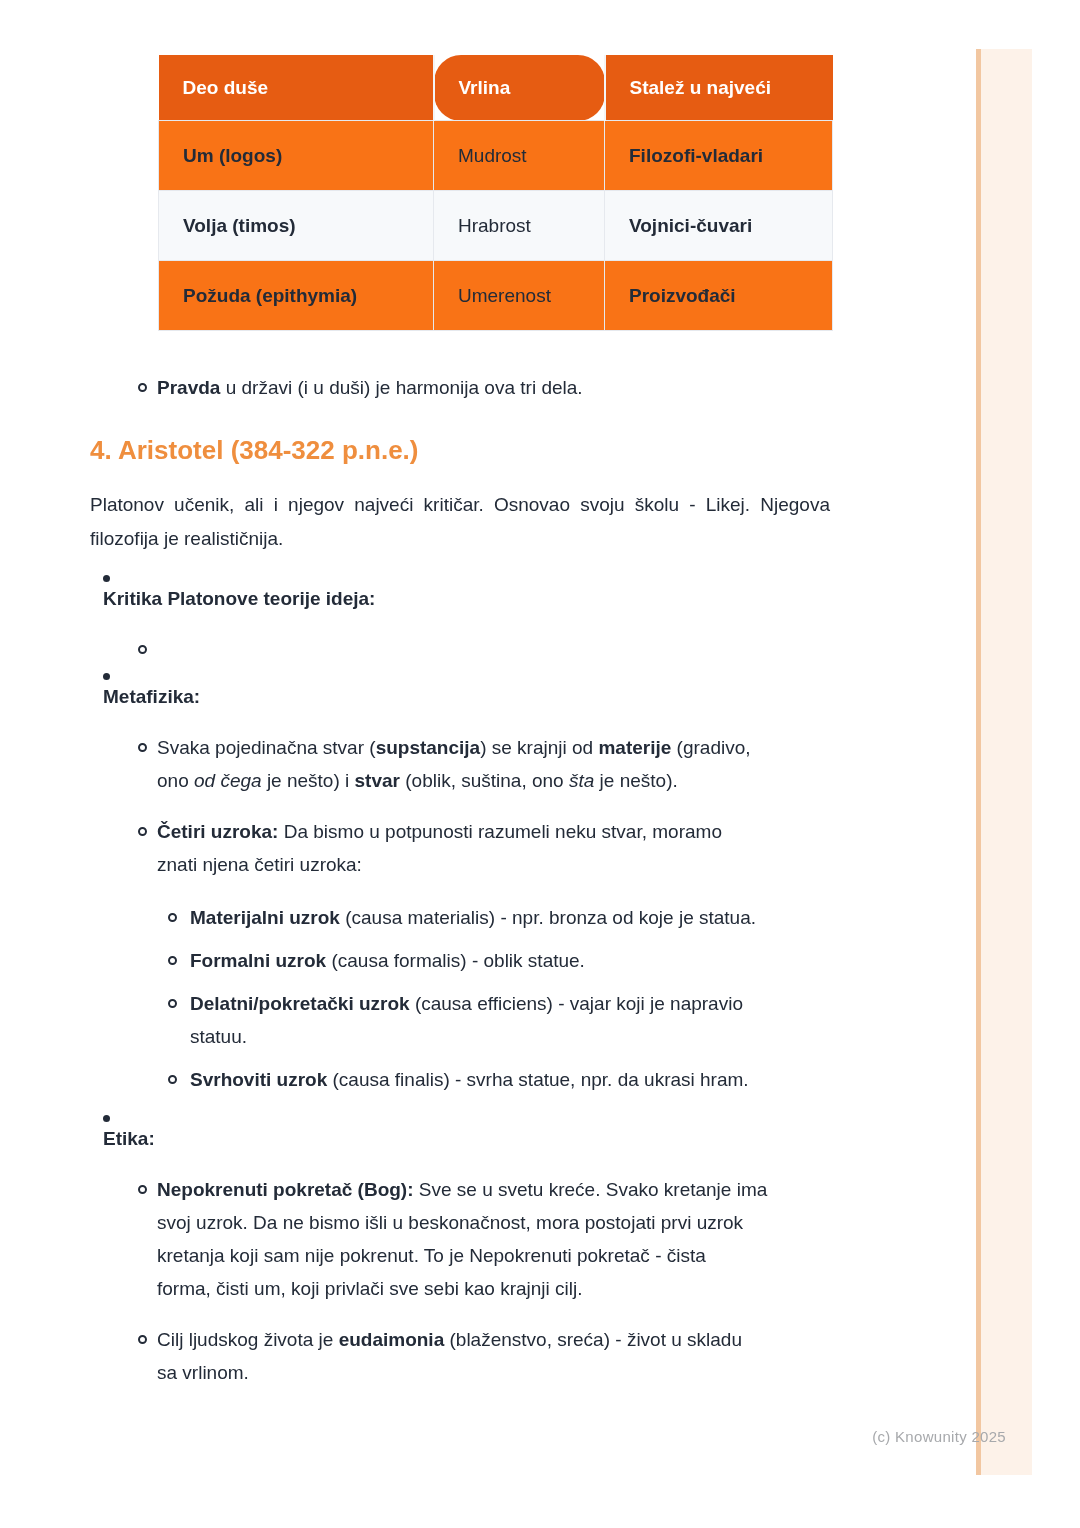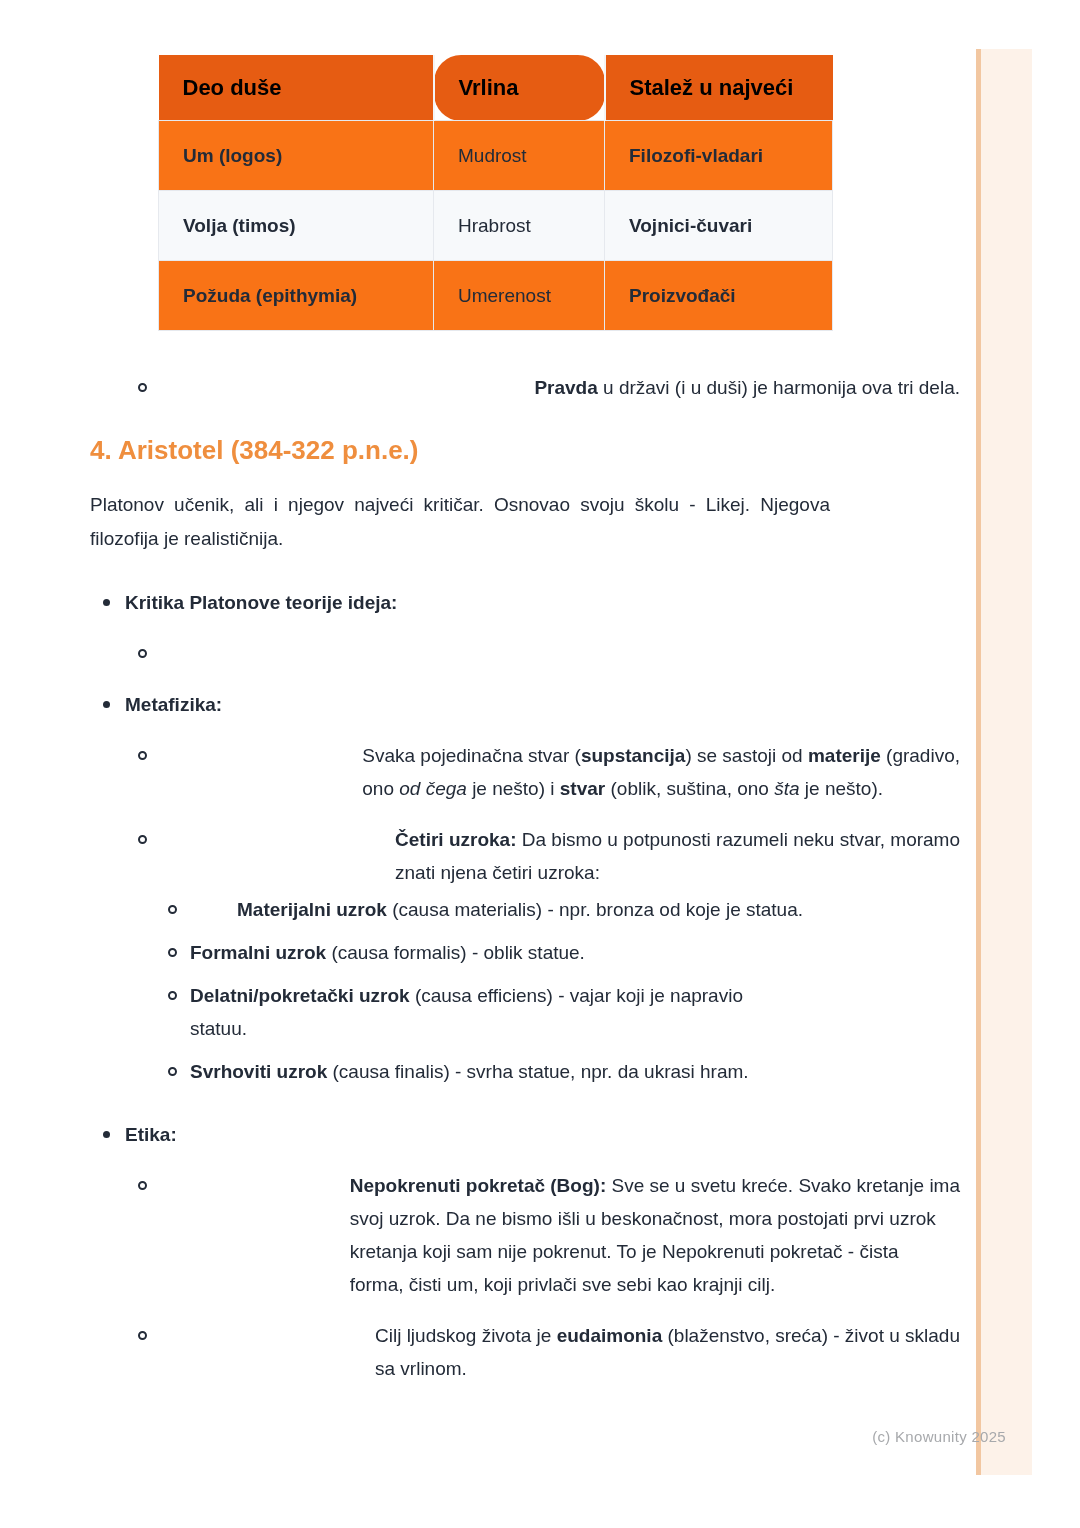--- a/index.html
+++ b/index.html
@@ -26,22 +26,22 @@
     width:51px;height:1426px;
     background:var(--stripe-bg);
     border-left:5px solid var(--stripe-line);
   }
   .content{
     position:absolute;left:90px;top:55px;width:870px;
   }
   
   table.soul{border-collapse:collapse;margin-left:68px;}
   table.soul th{
-    background:var(--table-header-bg);color:#000000;
-    text-align:left;font-weight:700;font-size:22px;
+    background:var(--table-header-bg);color:#ffffff;
+    text-align:left;font-weight:700;font-size:19px;
     padding:16px 24px;border-left:2px solid #f4f5f6;
   }
   table.soul th:first-child{border-left:none;}
   table.soul th.c1{width:226px;}
   table.soul th.c2{width:121px;border-radius:27px;}
   table.soul th.c3{width:179px;}
   table.soul td{
     border:1px solid var(--cell-border);
     padding:18px 24px;font-size:19px;background:#f97316;
   }
@@ -54,24 +54,24 @@
     font-size:26px;line-height:32px;font-weight:700;
     margin:30px 0 0 0;
   }
   p.intro{
     margin:22px 0 0 0;width:740px;
     text-align:justify;line-height:34px;
   }
   
   .item{display:flex;align-items:flex-start;}
   .item .txt{white-space:pre-wrap;}
-  .li1{margin-top:30px;padding-left:13px;}
-  .li2{margin-top:18px;padding-left:48px;justify-content:space-between;}
+  .li1{margin-top:6px;padding-left:13px;flex-direction:column;}
+  .li2{margin-top:18px;padding-left:48px;}
   .li3{margin-top:10px;padding-left:78px;}
-  .li3.first{margin-top:4px;gap:47px;}
+  .li3.first{margin-top:20px;}
   .after-table{margin-top:40px;}
   .disc{
     flex:none;width:7px;height:7px;border-radius:50%;
     background:var(--text-color);margin:13px 15px 0 0;
   }
   .ring{
     flex:none;width:9px;height:9px;border-radius:50%;
     box-sizing:border-box;border:2px solid var(--text-color);
     margin:12px 10px 0 0;
   }
@@ -135,21 +135,21 @@
     <span class="ring"></span>
   </div>
 
   <div class="item li1">
     <span class="disc"></span>
     <div class="txt"><span class="b">Metafizika:</span></div>
   </div>
 
   <div class="item li2">
     <span class="ring"></span>
-    <div class="txt"><span>Svaka pojedinačna stvar (</span><span class="b">supstancija</span><span>) se sastoji od </span><span class="b">materije</span><span> (gradivo,
+    <div class="txt"><span>Svaka pojedinačna stvar (</span><span class="b">supstancija</span><span>) se krajnji od </span><span class="b">materije</span><span> (gradivo,
 ono </span><span class="i">od čega</span><span> je nešto) i </span><span class="b">stvar</span><span> (oblik, suština, ono </span><span class="i">šta</span><span> je nešto).</span></div>
   </div>
 
   <div class="item li2">
     <span class="ring"></span>
     <div class="txt"><span class="b">Četiri uzroka:</span><span> Da bismo u potpunosti razumeli neku stvar, moramo
 znati njena četiri uzroka:</span></div>
   </div>
 
   <div class="item li3 first">

